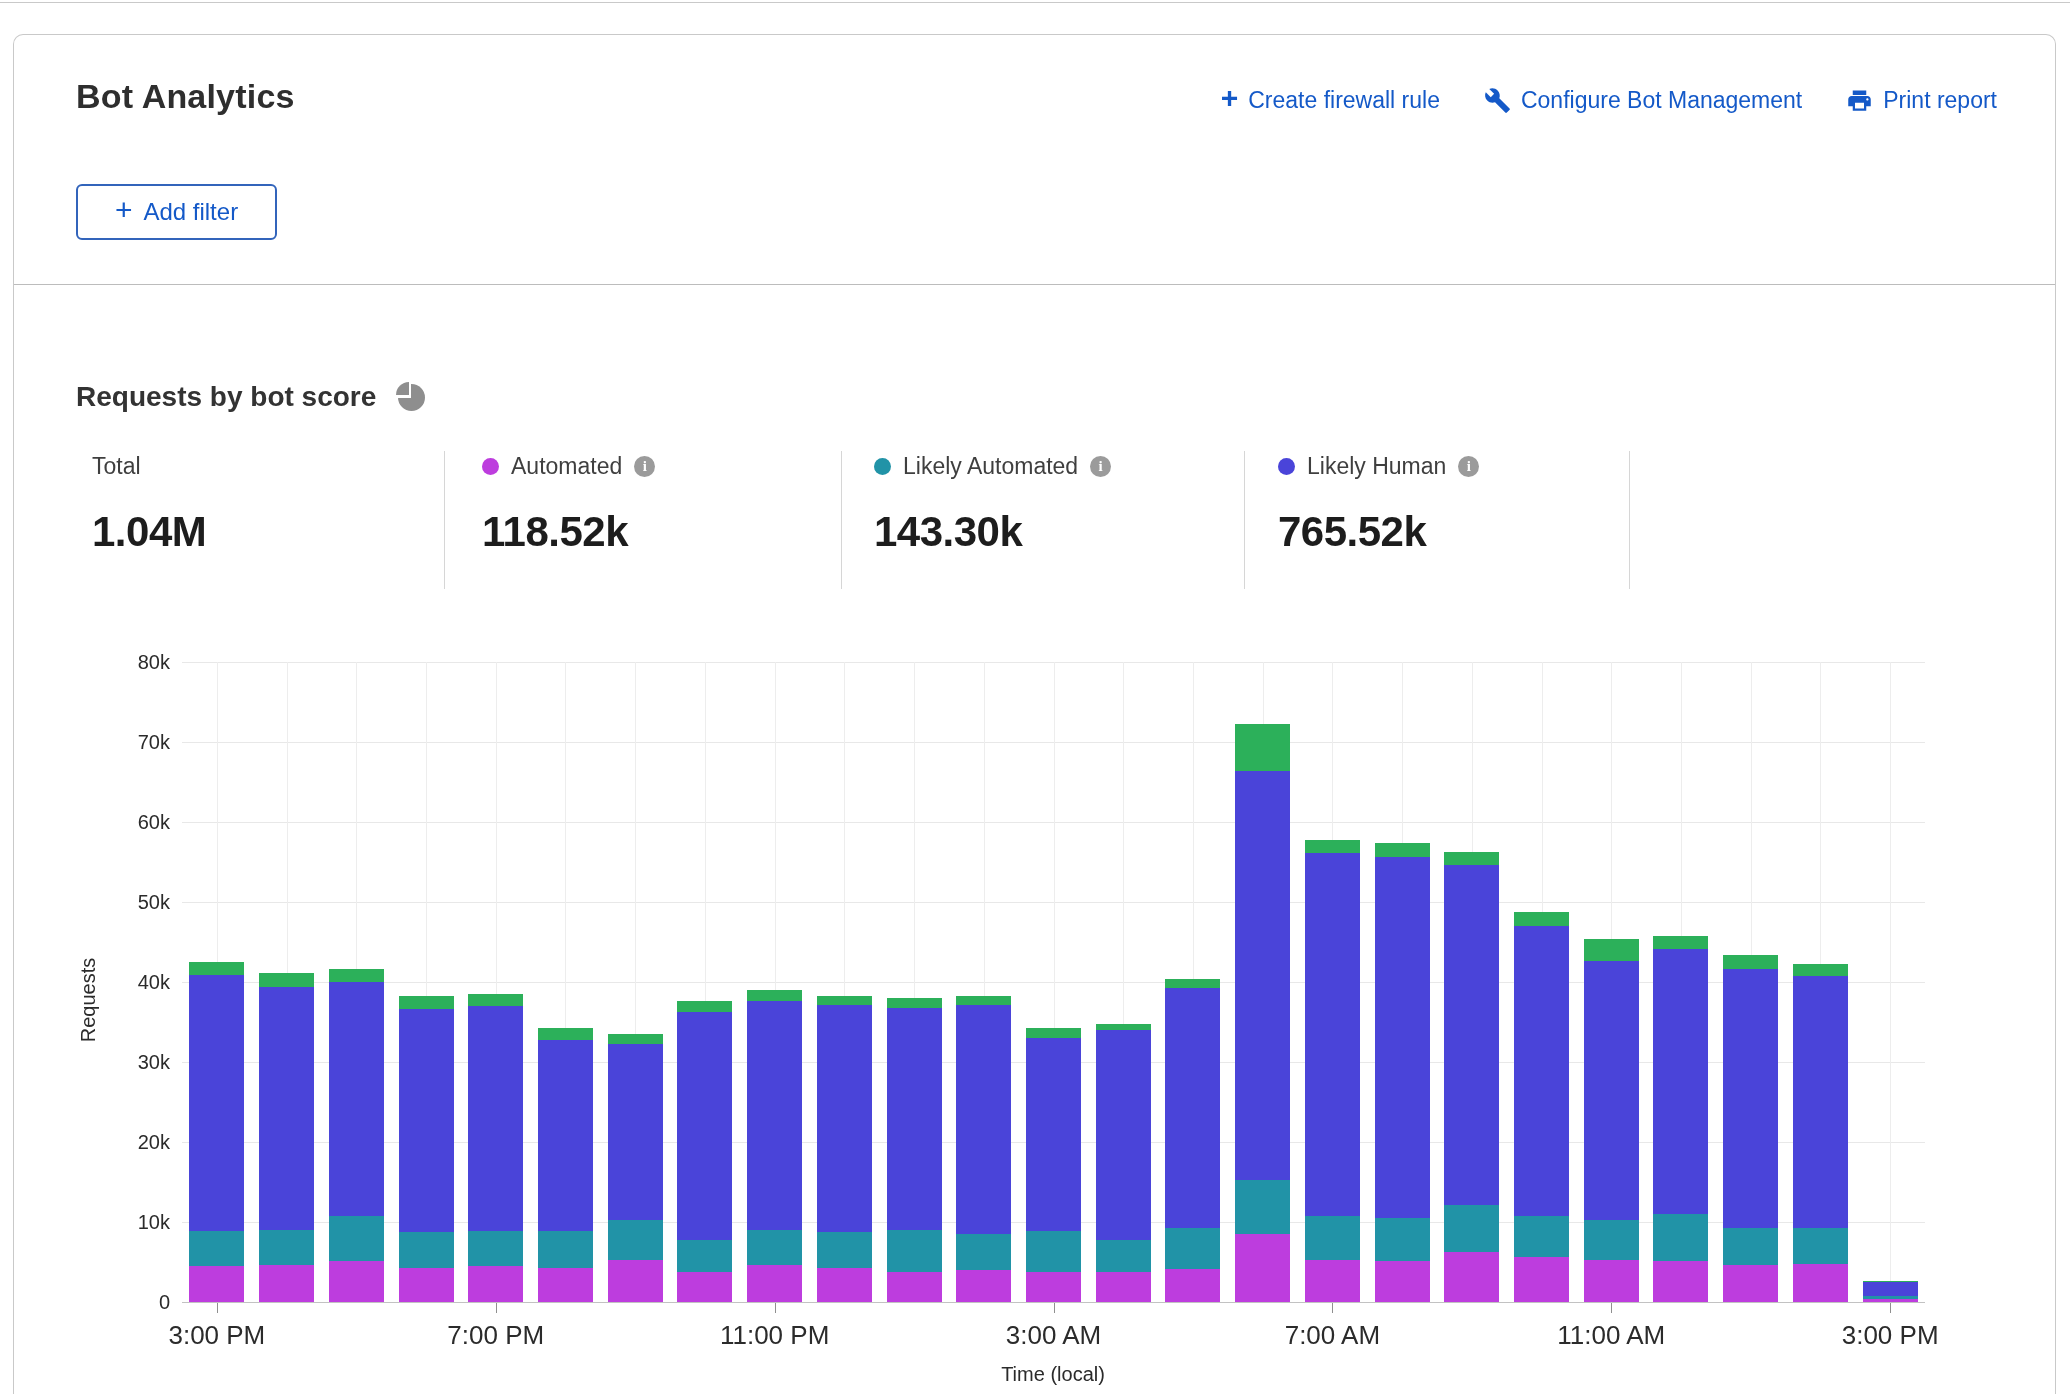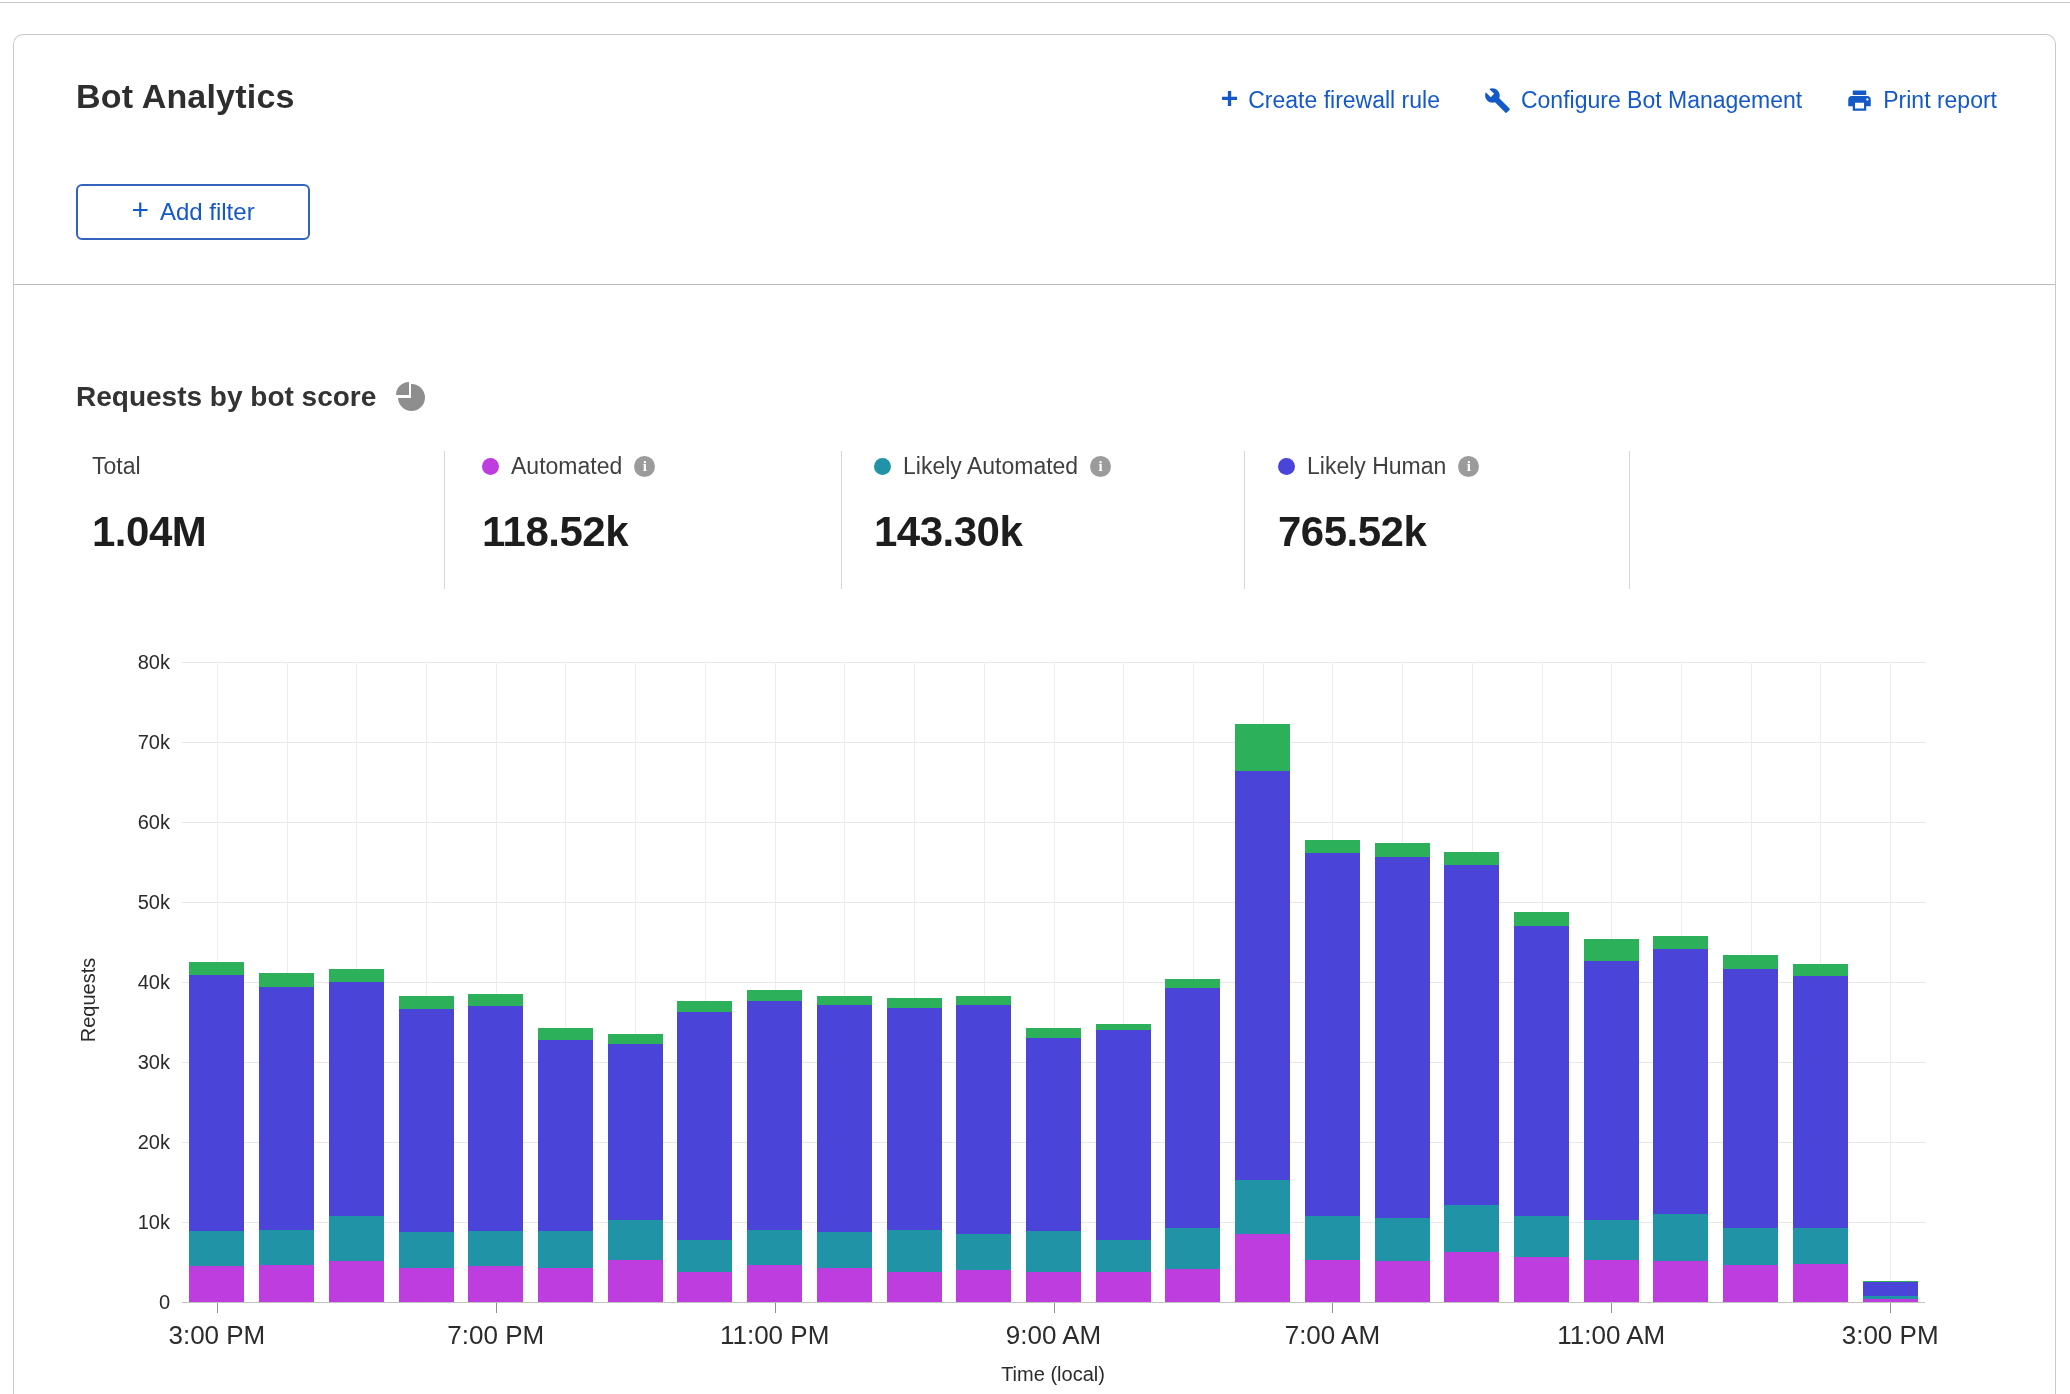--- a/index.html
+++ b/index.html
@@ -7,21 +7,21 @@
   .page { position:relative; width:2070px; height:1394px; background:#ffffff;text-decoration:underline; }
   .top-hairline { position:absolute; left:0; top:2px; width:2070px; height:1px; background:#c9c9c9; }
   .card { position:absolute; left:13px; top:34px; width:2043px; height:1360px; background:#ffffff;
           border:1px solid #c9c9c9; border-bottom:none; border-radius:10px 10px 0 0; }
   
   .title { position:absolute; left:62px; top:42px; font-size:34px; font-weight:bold; color:#2e2e2e; letter-spacing:.2px; }
   .actions { position:absolute; right:58px; top:52px; display:flex; align-items:flex-end; gap:44px; }
   .action { display:flex; align-items:center; gap:10px; color:#1459c8; font-size:23px; text-decoration:none; cursor:pointer; white-space:nowrap; }
   .plus-glyph::before { content:"+"; font-size:30px; font-weight:bold; line-height:22px; }
   .action .icon { width:27px; height:27px; fill:#1459c8; }
-  .add-filter { position:absolute; left:62px; top:149px; width:234px; height:56px; background:#fff;
+  .add-filter { position:absolute; left:62px; top:149px; width:201px; height:56px; background:#fff;
                 border:2px solid #3264bb; border-radius:6px; color:#1459c8; font-size:24px;
                 font-family:"Liberation Sans", sans-serif; display:flex; align-items:center; justify-content:center; gap:11px; cursor:pointer; }
   .add-filter .plus-glyph::before { font-size:30px; font-weight:normal; }
   .select { position:absolute; left:1681px; top:142px; width:314px; height:60px; border:2px solid #949494; border-radius:9px;
             display:flex; align-items:center; padding:0 24px; font-size:24px; color:#2b2b2b; cursor:pointer; background:#fff; }
   .select .caret { margin-left:auto; width:0; height:0; border-left:10px solid transparent; border-right:10px solid transparent; border-top:12px solid #4a4a4a; }
   .header-divider { position:absolute; left:0; top:249px; width:2041px; height:1px; background:#bcbcbc; }
   
   .section-title-row { position:absolute; left:62px; top:346px; display:flex; align-items:center; gap:22px; }
   .section-title-row h2 { font-size:28px; font-weight:bold; color:#333333; }
@@ -275,21 +275,21 @@
       <div class="bar-seg" title="Likely Automated" style="left: 1862.64px; top: 1295.6px; width: 55px; height: 3.2px; background: rgb(33, 147, 167);"></div>
       <div class="bar-seg" title="Likely Human" style="left: 1862.64px; top: 1282px; width: 55px; height: 13.6px; background: rgb(74, 68, 217);"></div>
       <div class="bar-seg" title="Verified bot" style="left: 1862.64px; top: 1281.2px; width: 55px; height: 0.8px; background: rgb(44, 176, 90);"></div>
       <div class="x-tick-mark" style="left: 216.86px; top: 1303px;"></div>
       <div class="x-tick-label" style="left: 216.86px; top: 1320px;">3:00 PM</div>
       <div class="x-tick-mark" style="left: 495.74px; top: 1303px;"></div>
       <div class="x-tick-label" style="left: 495.74px; top: 1320px;">7:00 PM</div>
       <div class="x-tick-mark" style="left: 774.62px; top: 1303px;"></div>
       <div class="x-tick-label" style="left: 774.62px; top: 1320px;">11:00 PM</div>
       <div class="x-tick-mark" style="left: 1053.5px; top: 1303px;"></div>
-      <div class="x-tick-label" style="left: 1053.5px; top: 1320px;">9:00 AM</div>
+      <div class="x-tick-label" style="left: 1053.5px; top: 1320px;">3:00 AM</div>
       <div class="x-tick-mark" style="left: 1332.38px; top: 1303px;"></div>
       <div class="x-tick-label" style="left: 1332.38px; top: 1320px;">7:00 AM</div>
       <div class="x-tick-mark" style="left: 1611.26px; top: 1303px;"></div>
       <div class="x-tick-label" style="left: 1611.26px; top: 1320px;">11:00 AM</div>
       <div class="x-tick-mark" style="left: 1890.14px; top: 1303px;"></div>
       <div class="x-tick-label" style="left: 1890.14px; top: 1320px;">3:00 PM</div>
     </div>
 </div>
 
 </body></html>

